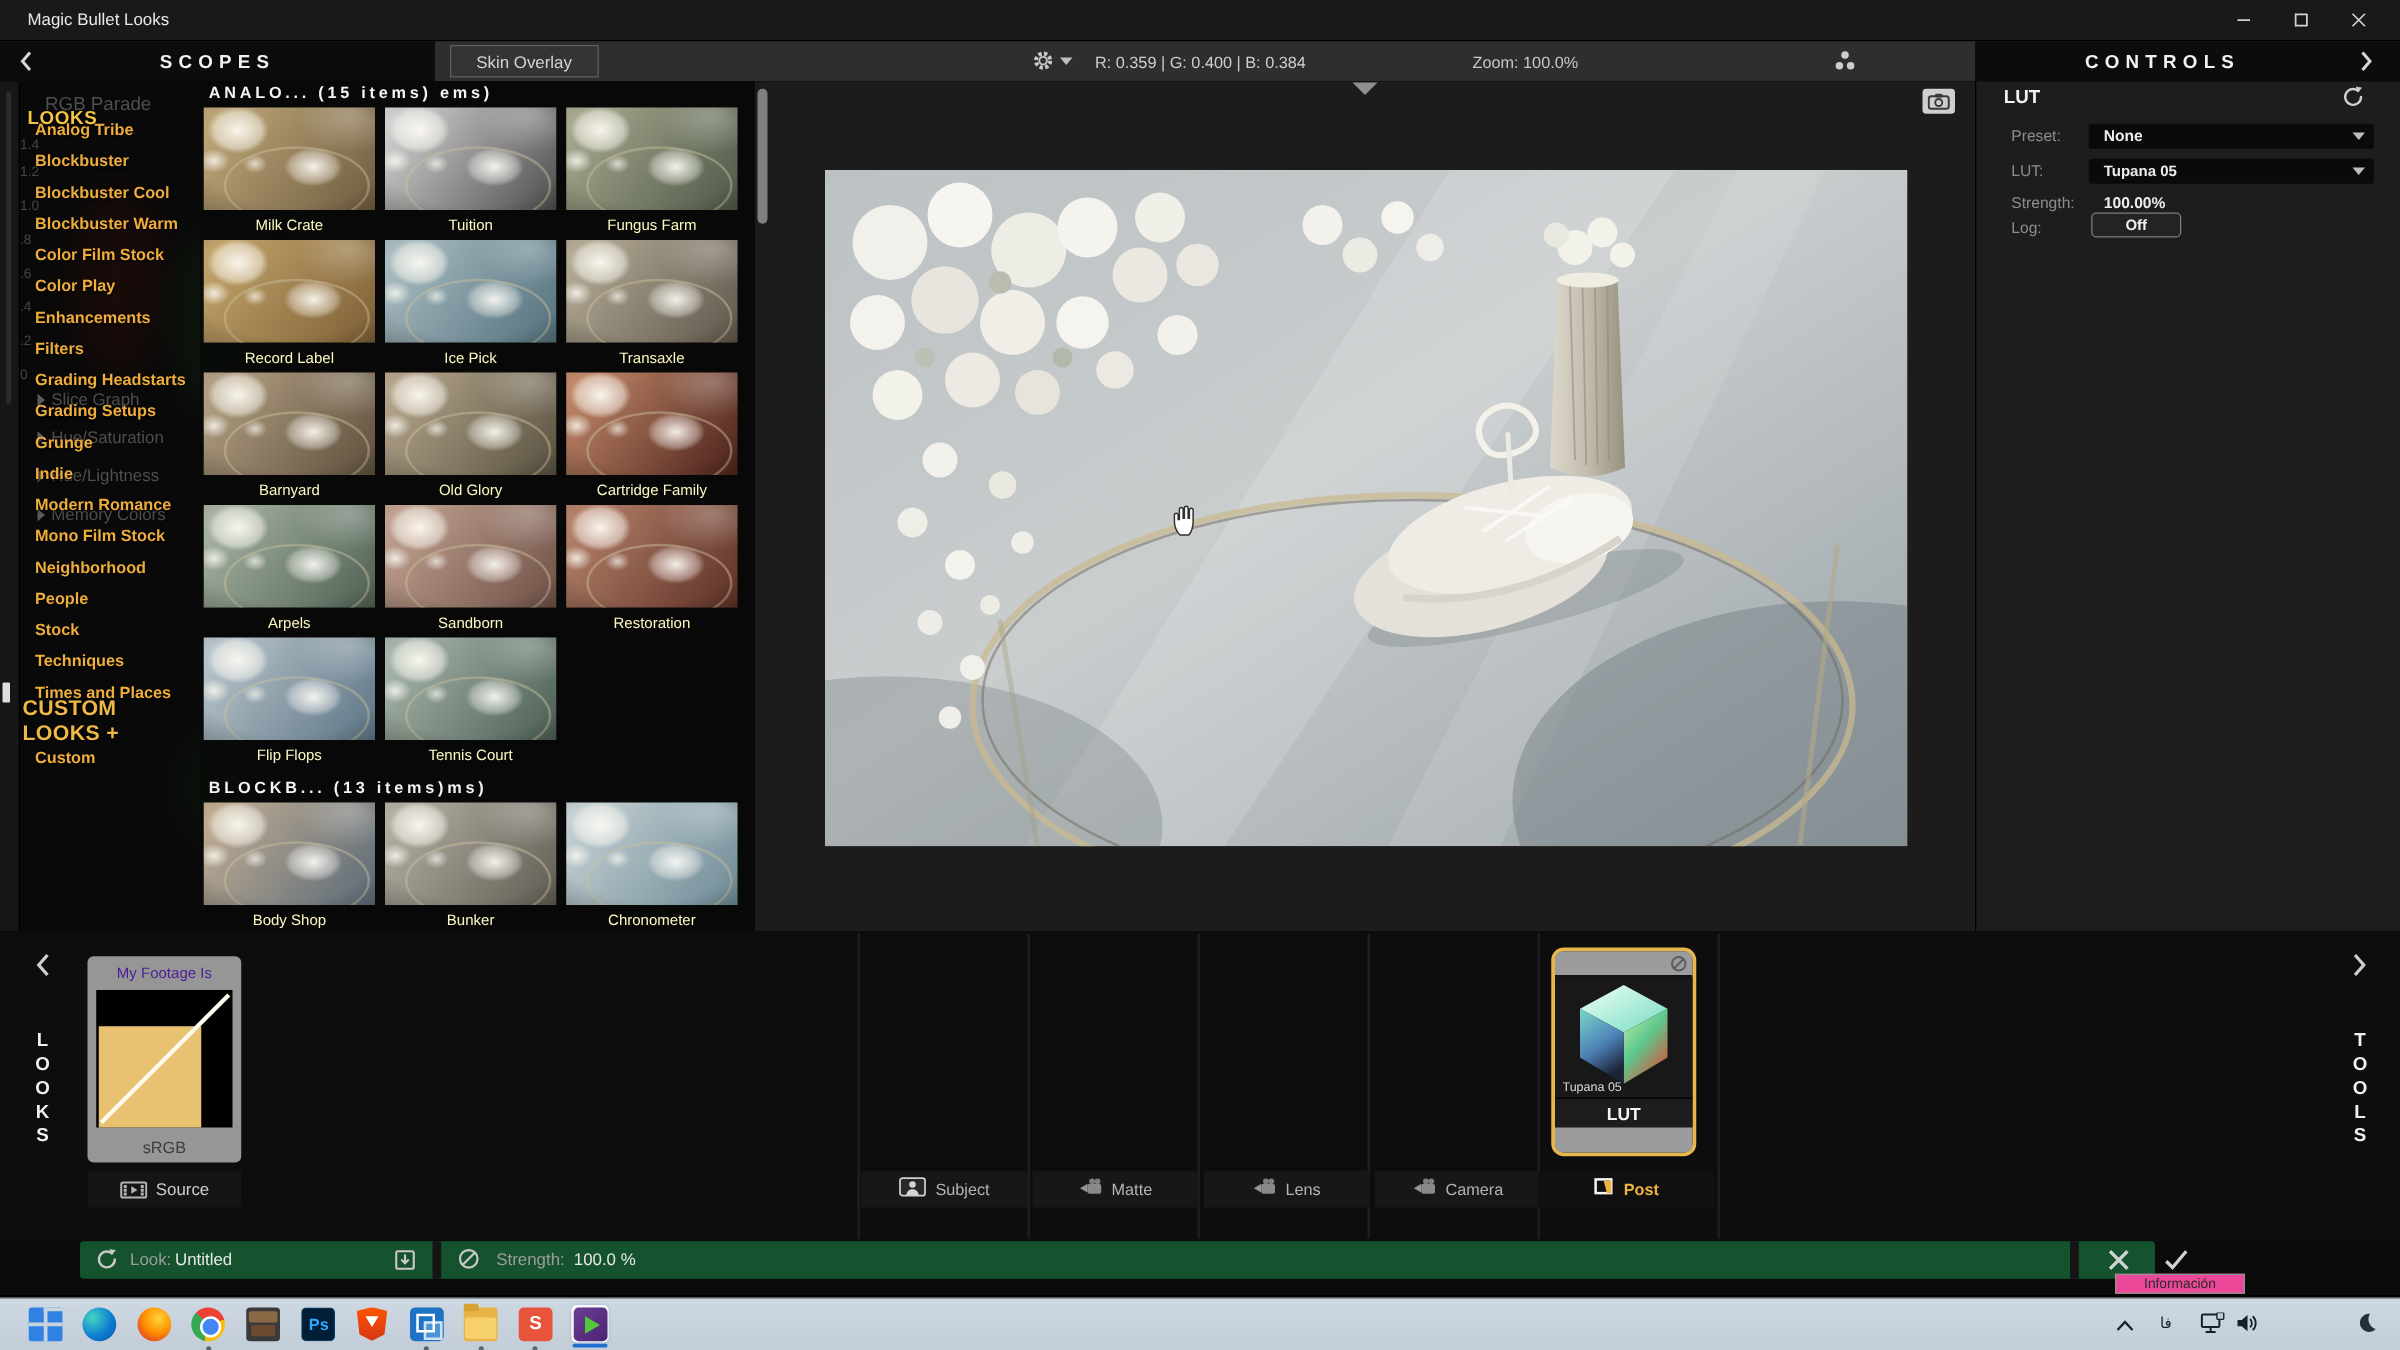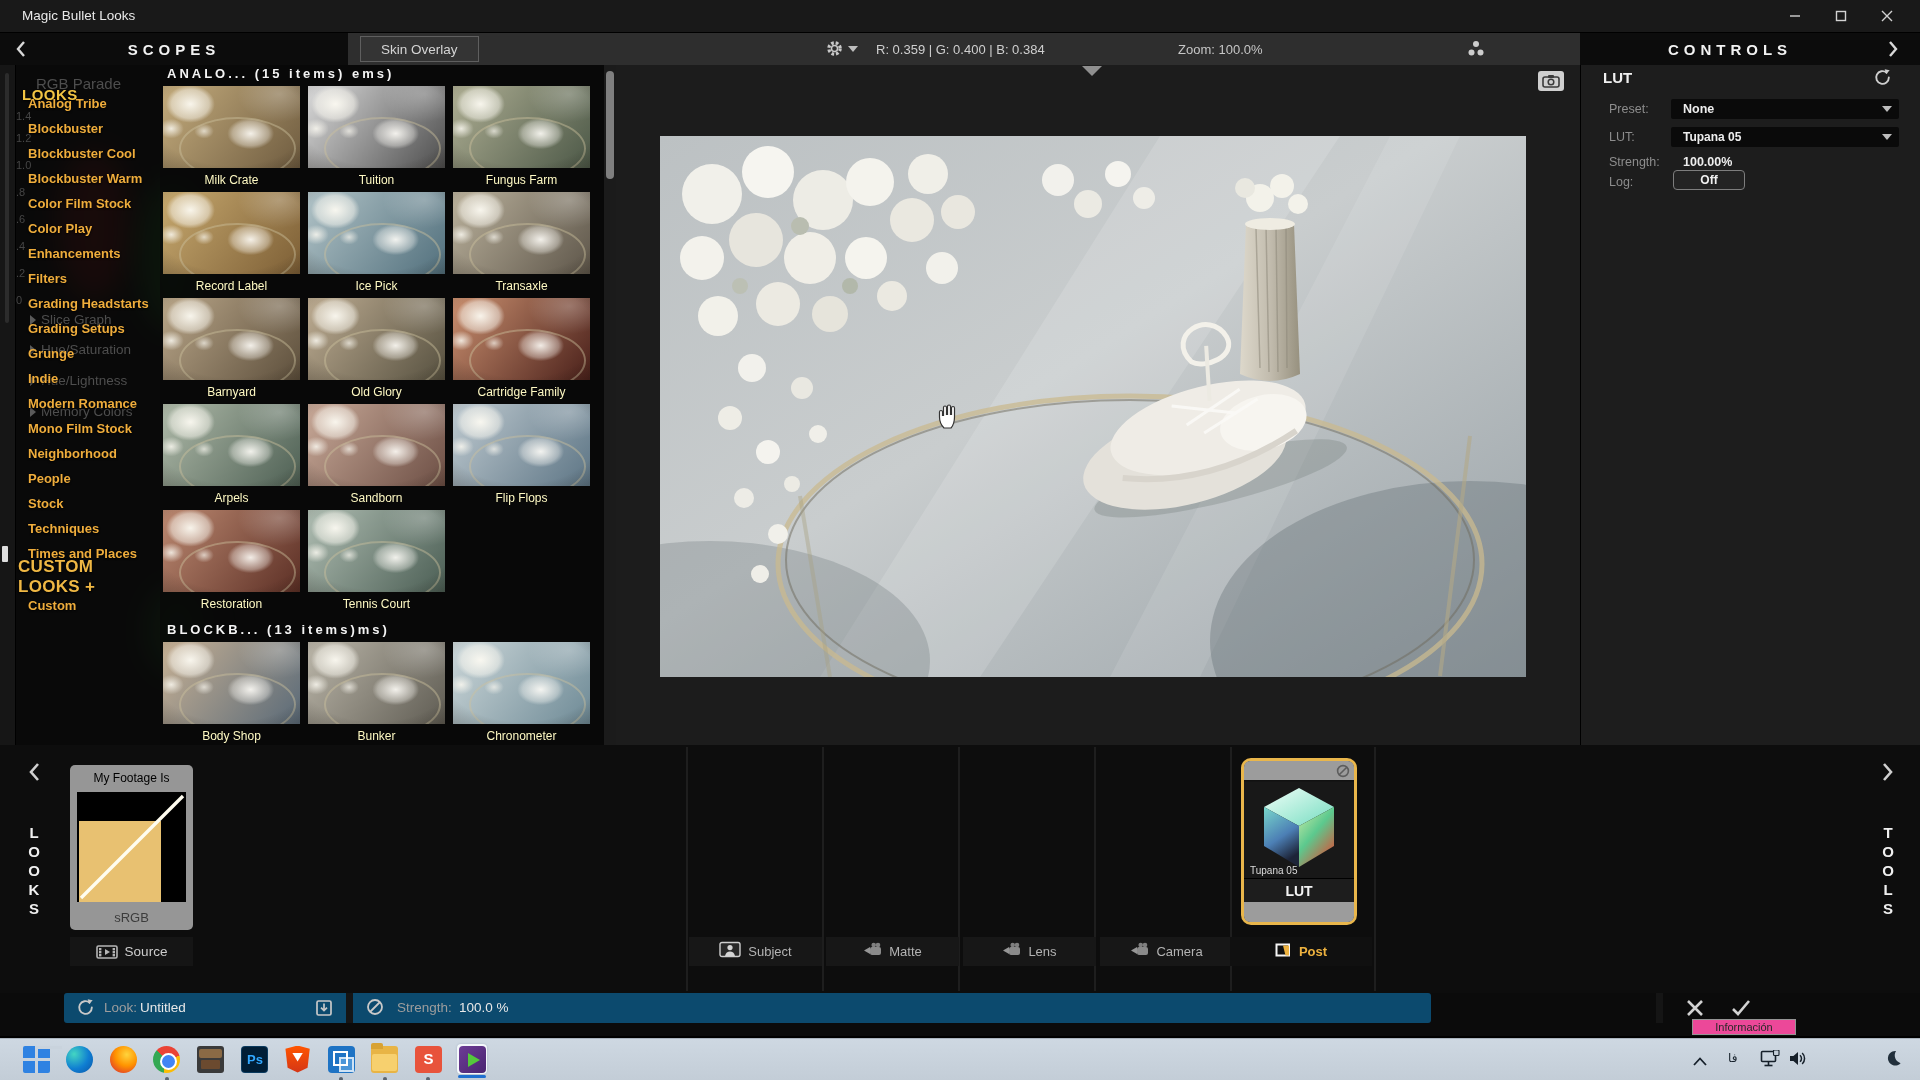--- a/index.html
+++ b/index.html
@@ -89,39 +89,39 @@
   .ctl-drop .caret-down{position:absolute;right:7px;top:7px;}
   .ctl-text{position:absolute;left:102px;top:3px;font-size:12.5px;font-weight:bold;color:#ededed;}
   .off-btn{position:absolute;left:92px;top:-2px;width:72px;height:20px;background:#232323;border:1px solid #7d7d7d;border-radius:4px;color:#f0f0f0;font-size:12px;font-weight:bold;text-align:center;line-height:18px;cursor:pointer;}
 
   
   .nodebar{position:absolute;left:0;top:745px;width:1920px;height:248px;background:#0d0d0d;}
   .lane{position:absolute;top:2px;height:244px;width:2px;background:#1e1e1e;}
   .nb-chev{position:absolute;top:18px;cursor:pointer;}
   .vert-label{position:absolute;width:20px;font-size:15px;font-weight:bold;color:#f0f0f0;text-align:center;line-height:19px;}
   .foot-card{position:absolute;left:70px;top:20px;width:123px;height:165px;background:#969696;border-radius:5px;cursor:pointer;}
-  .foot-title{position:absolute;left:0;top:6px;width:123px;text-align:center;font-size:12px;color:#000000;}
+  .foot-title{position:absolute;left:0;top:6px;width:123px;text-align:center;font-size:12px;color:#4c1d95;}
   .foot-thumb{position:absolute;left:7px;top:27px;width:109px;height:110px;background:#000;}
   .foot-tan{position:absolute;left:2px;top:29px;width:82px;height:81px;background:#e8c171;}
   .foot-cs{position:absolute;left:0;bottom:5px;width:123px;text-align:center;font-size:13px;color:#3c3c3c;}
   .src-btn{position:absolute;left:70px;top:192px;width:123px;height:29px;background:#151515;display:flex;align-items:center;justify-content:center;gap:7px;cursor:pointer;}
   .src-label{font-size:13.5px;color:#cdcdcd;}
   .cat-btn{position:absolute;top:192px;height:29px;background:#171717;display:flex;align-items:center;justify-content:center;gap:7px;cursor:pointer;}
   .cat-label{font-size:13px;color:#b3b3b3;}
   .cat-btn.active{background:#101010;}
   .cat-btn.active .cat-label{color:#eeb23f;font-weight:bold;}
   .lut-node{position:absolute;left:1241px;top:13px;width:116px;height:167px;border:3px solid #e9b64b;border-radius:10px;background:#141414;cursor:pointer;}
   .ln-head{position:absolute;left:0;top:0;width:110px;height:20px;background:#9c9c9c;border-radius:6px 6px 0 0;border-bottom:1px solid #111;}
   .ln-body{position:absolute;left:0;top:21px;width:110px;height:96px;background:#181818;}
   .ln-name{position:absolute;left:6px;bottom:2px;font-size:10px;color:#dcdcdc;}
   .ln-type{position:absolute;left:0;top:117px;width:110px;height:24px;background:#1d1d1d;border-top:1px solid #000;text-align:center;font-size:14px;font-weight:bold;color:#f3f3f3;line-height:24px;}
   .ln-foot{position:absolute;left:0;top:141px;width:110px;height:20px;background:#9c9c9c;border-radius:0 0 6px 6px;}
 
   
-  .footer{position:absolute;left:64px;top:993px;width:1367px;height:30px;background:#0c4a6e;border-radius:3px;}
+  .footer{position:absolute;left:64px;top:993px;width:1660px;height:30px;background:#14532d;border-radius:3px;}
   .ft-item{position:absolute;top:7px;}
   .ft-label{font-size:13.5px;color:#9d9d9d;}
   .ft-val{font-size:13.5px;color:#e8e8e8;}
   .ft-gap{position:absolute;top:0;width:7px;height:30px;background:#151515;}
   .ft-icon{position:absolute;top:5px;cursor:pointer;}
 
   .tooltip{position:absolute;left:1692px;top:1019px;width:104px;height:16px;background:#ec4899;border:1px solid #949494;overflow:hidden;z-index:6;}
   .tooltip span{display:block;text-align:center;font-size:11px;color:#2a2a2a;line-height:15px;}
 
   
@@ -327,26 +327,26 @@
               </div>
               <div class="lib-cell">
                 <div class="thumb" style="--c1: #aeb9a8; --c2: #4e6054;"></div>
                 <div class="thumb-label">Arpels</div>
               </div>
               <div class="lib-cell">
                 <div class="thumb" style="--c1: #c7a897; --c2: #6d4f45;"></div>
                 <div class="thumb-label">Sandborn</div>
               </div>
               <div class="lib-cell">
+                <div class="thumb" style="--c1: #bb8870; --c2: #5c2f25;"></div>
+                <div class="thumb-label">Restoration</div>
+              </div>
+              <div class="lib-cell">
                 <div class="thumb" style="--c1: #bec9cf; --c2: #5d7585;"></div>
                 <div class="thumb-label">Flip Flops</div>
-              </div>
-              <div class="lib-cell">
-                <div class="thumb" style="--c1: #bb8870; --c2: #5c2f25;"></div>
-                <div class="thumb-label">Restoration</div>
               </div>
               <div class="lib-cell">
                 <div class="thumb" style="--c1: #aebcb1; --c2: #4b5e54;"></div>
                 <div class="thumb-label">Tennis Court</div>
               </div>
             </div>
           </div>
           <div class="lib-section" style="top: 557px;">
             <div class="lib-header">BLOCKB... (13 items)ms)</div>
             <div class="lib-grid">

